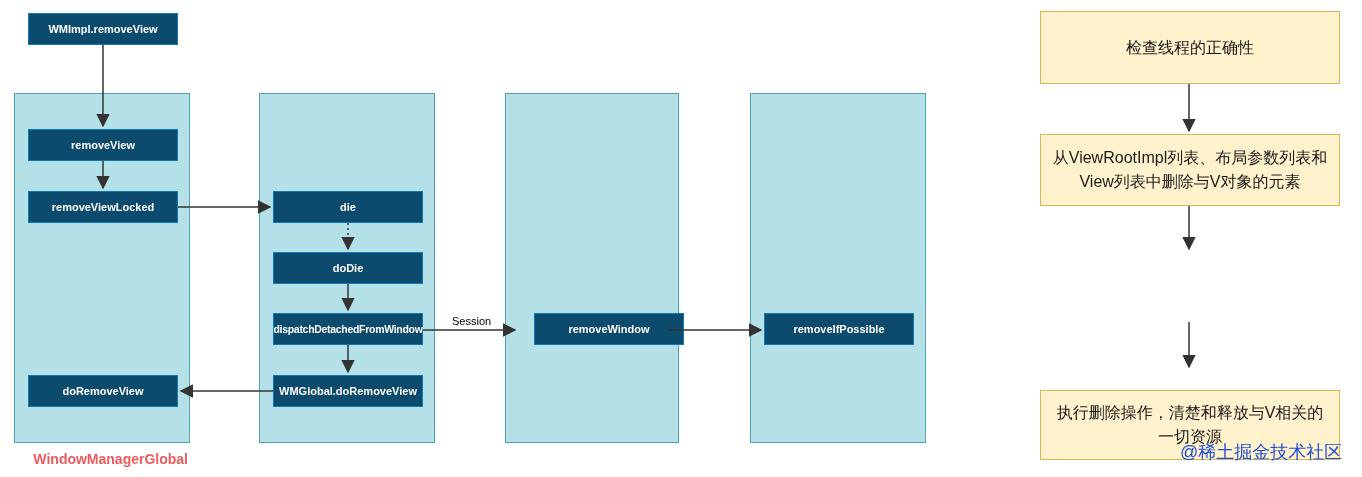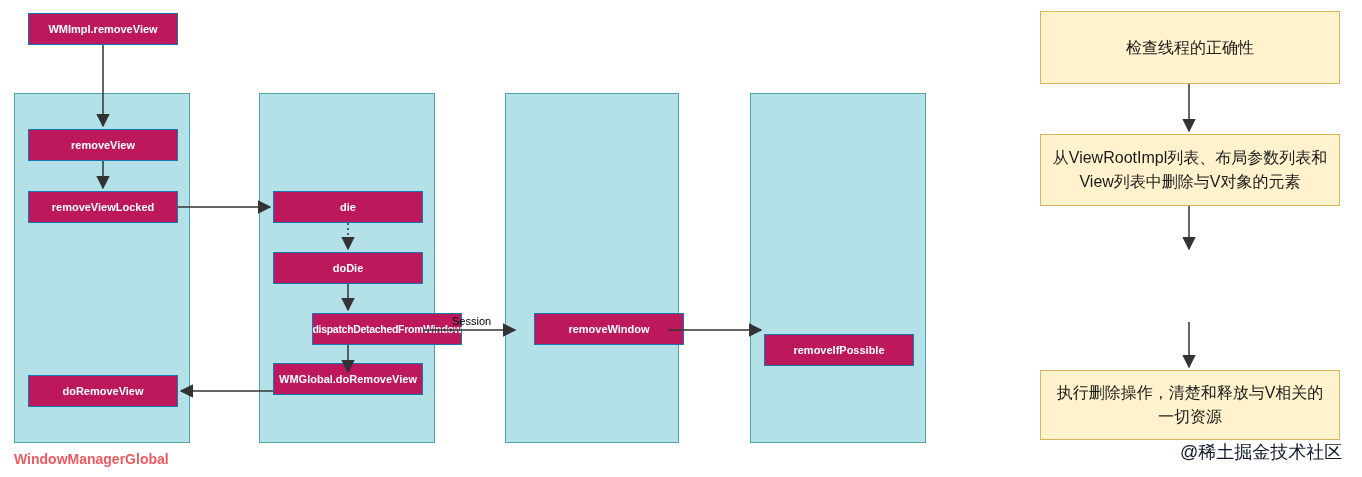--- a/index.html
+++ b/index.html
@@ -1,31 +1,31 @@
 <!DOCTYPE html>
 <html><head>
 <meta charset="utf-8">
 <style>
   html,body{margin:0;padding:0;background:#ffffff;}
   body{font-family:"Liberation Sans",sans-serif;}
   #canvas{position:relative;width:1362px;height:477px;background:#ffffff;overflow:hidden;}
 
   .lane{position:absolute;top:93px;height:348px;background:#B3E1E7;border:1px solid #4FA3B0;z-index:1;}
-  .lane-label{position:absolute;top:451px;font-size:14px;font-weight:bold;color:#EE5A5E;text-align:left;z-index:2;}
+  .lane-label{position:absolute;top:451px;font-size:14px;font-weight:bold;color:#EE5A5E;text-align:right;z-index:2;}
 
-  .node{position:absolute;width:150px;height:32px;background:#be185d;border:1px solid #1178B4;
+  .node{position:absolute;width:150px;height:32px;background:#0c4a6e;border:1px solid #1178B4;
         color:#ffffff;font-size:11px;font-weight:600;display:flex;align-items:center;justify-content:center;
         white-space:nowrap;z-index:2;box-sizing:border-box;}
   .node.long{font-size:10.5px;letter-spacing:-0.3px;}
 
   .note{position:absolute;left:1040px;width:300px;background:#FFF2CC;border:1px solid #D6B656;
         color:#1a1a1a;font-size:16px;line-height:24px;text-align:center;
         display:flex;align-items:center;justify-content:center;padding:16px 10px;box-sizing:border-box;z-index:2;}
 
-  .watermark{position:absolute;left:1180px;top:440px;width:166px;font-size:18px;color:#0f172a;
+  .watermark{position:absolute;left:1180px;top:440px;width:166px;font-size:18px;color:#1d4ed8;
              white-space:nowrap;z-index:2;}
 
   #wires{position:absolute;left:0;top:0;width:1362px;height:477px;z-index:3;pointer-events:none;}
   #wires line{stroke:#333333;stroke-width:1.5;}
   #wires text{font-size:11px;fill:#000000;font-family:"Liberation Sans",sans-serif;}
 </style>
 </head>
 <body>
 
 <div id="canvas">
@@ -39,30 +39,30 @@
   <div class="lane-label" style="left:505px;width:172px;margin-top:33px;">WMS</div>
 
   <div class="node" style="left:28px;top:13px;">WMImpl.removeView</div>
 
   <div class="node" style="left:28px;top:129px;">removeView</div>
   <div class="node" style="left:28px;top:191px;">removeViewLocked</div>
   <div class="node" style="left:28px;top:375px;">doRemoveView</div>
 
   <div class="node" style="left:273px;top:191px;">die</div>
   <div class="node" style="left:273px;top:252px;">doDie</div>
-  <div class="node long" style="left:273px;top:313px;margin-left:39px;">dispatchDetachedFromWindow</div>
-  <div class="node" style="left:273px;top:363px;">WMGlobal.doRemoveView</div>
+  <div class="node long" style="left:273px;top:313px;">dispatchDetachedFromWindow</div>
+  <div class="node" style="left:273px;top:375px;">WMGlobal.doRemoveView</div>
 
   <div class="node" style="left:518px;top:313px;margin-left:16px;">removeWindow</div>
 
-  <div class="node" style="left:764px;top:313px;margin-top:21px;">removeIfPossible</div>
+  <div class="node" style="left:764px;top:313px;">removeIfPossible</div>
 
   <div class="note" style="top:11px;height:73px;">检查线程的正确性</div>
   <div class="note" style="top:134px;height:72px;">从ViewRootImpl列表、布局参数列表和View列表中删除与V对象的元素</div>
-  <div class="note" style="top:370px;height:70px;">执行删除操作，清楚和释放与V相关的一切资源</div>
+  <div class="note" style="top:390px;height:70px;">执行删除操作，清楚和释放与V相关的一切资源</div>
 
   <div class="watermark">@稀土掘金技术社区</div>
 
   <svg id="wires" xmlns="http://www.w3.org/2000/svg">
     <defs>
       <marker id="arrow" viewBox="0 0 10 10" refX="9" refY="5" markerWidth="9" markerHeight="9" orient="auto-start-reverse">
         <path d="M0,0 L10,5 L0,10 z" fill="#333333"></path>
       </marker>
     </defs>
     <line x1="103" y1="45" x2="103" y2="126" marker-end="url(#arrow)"></line>

